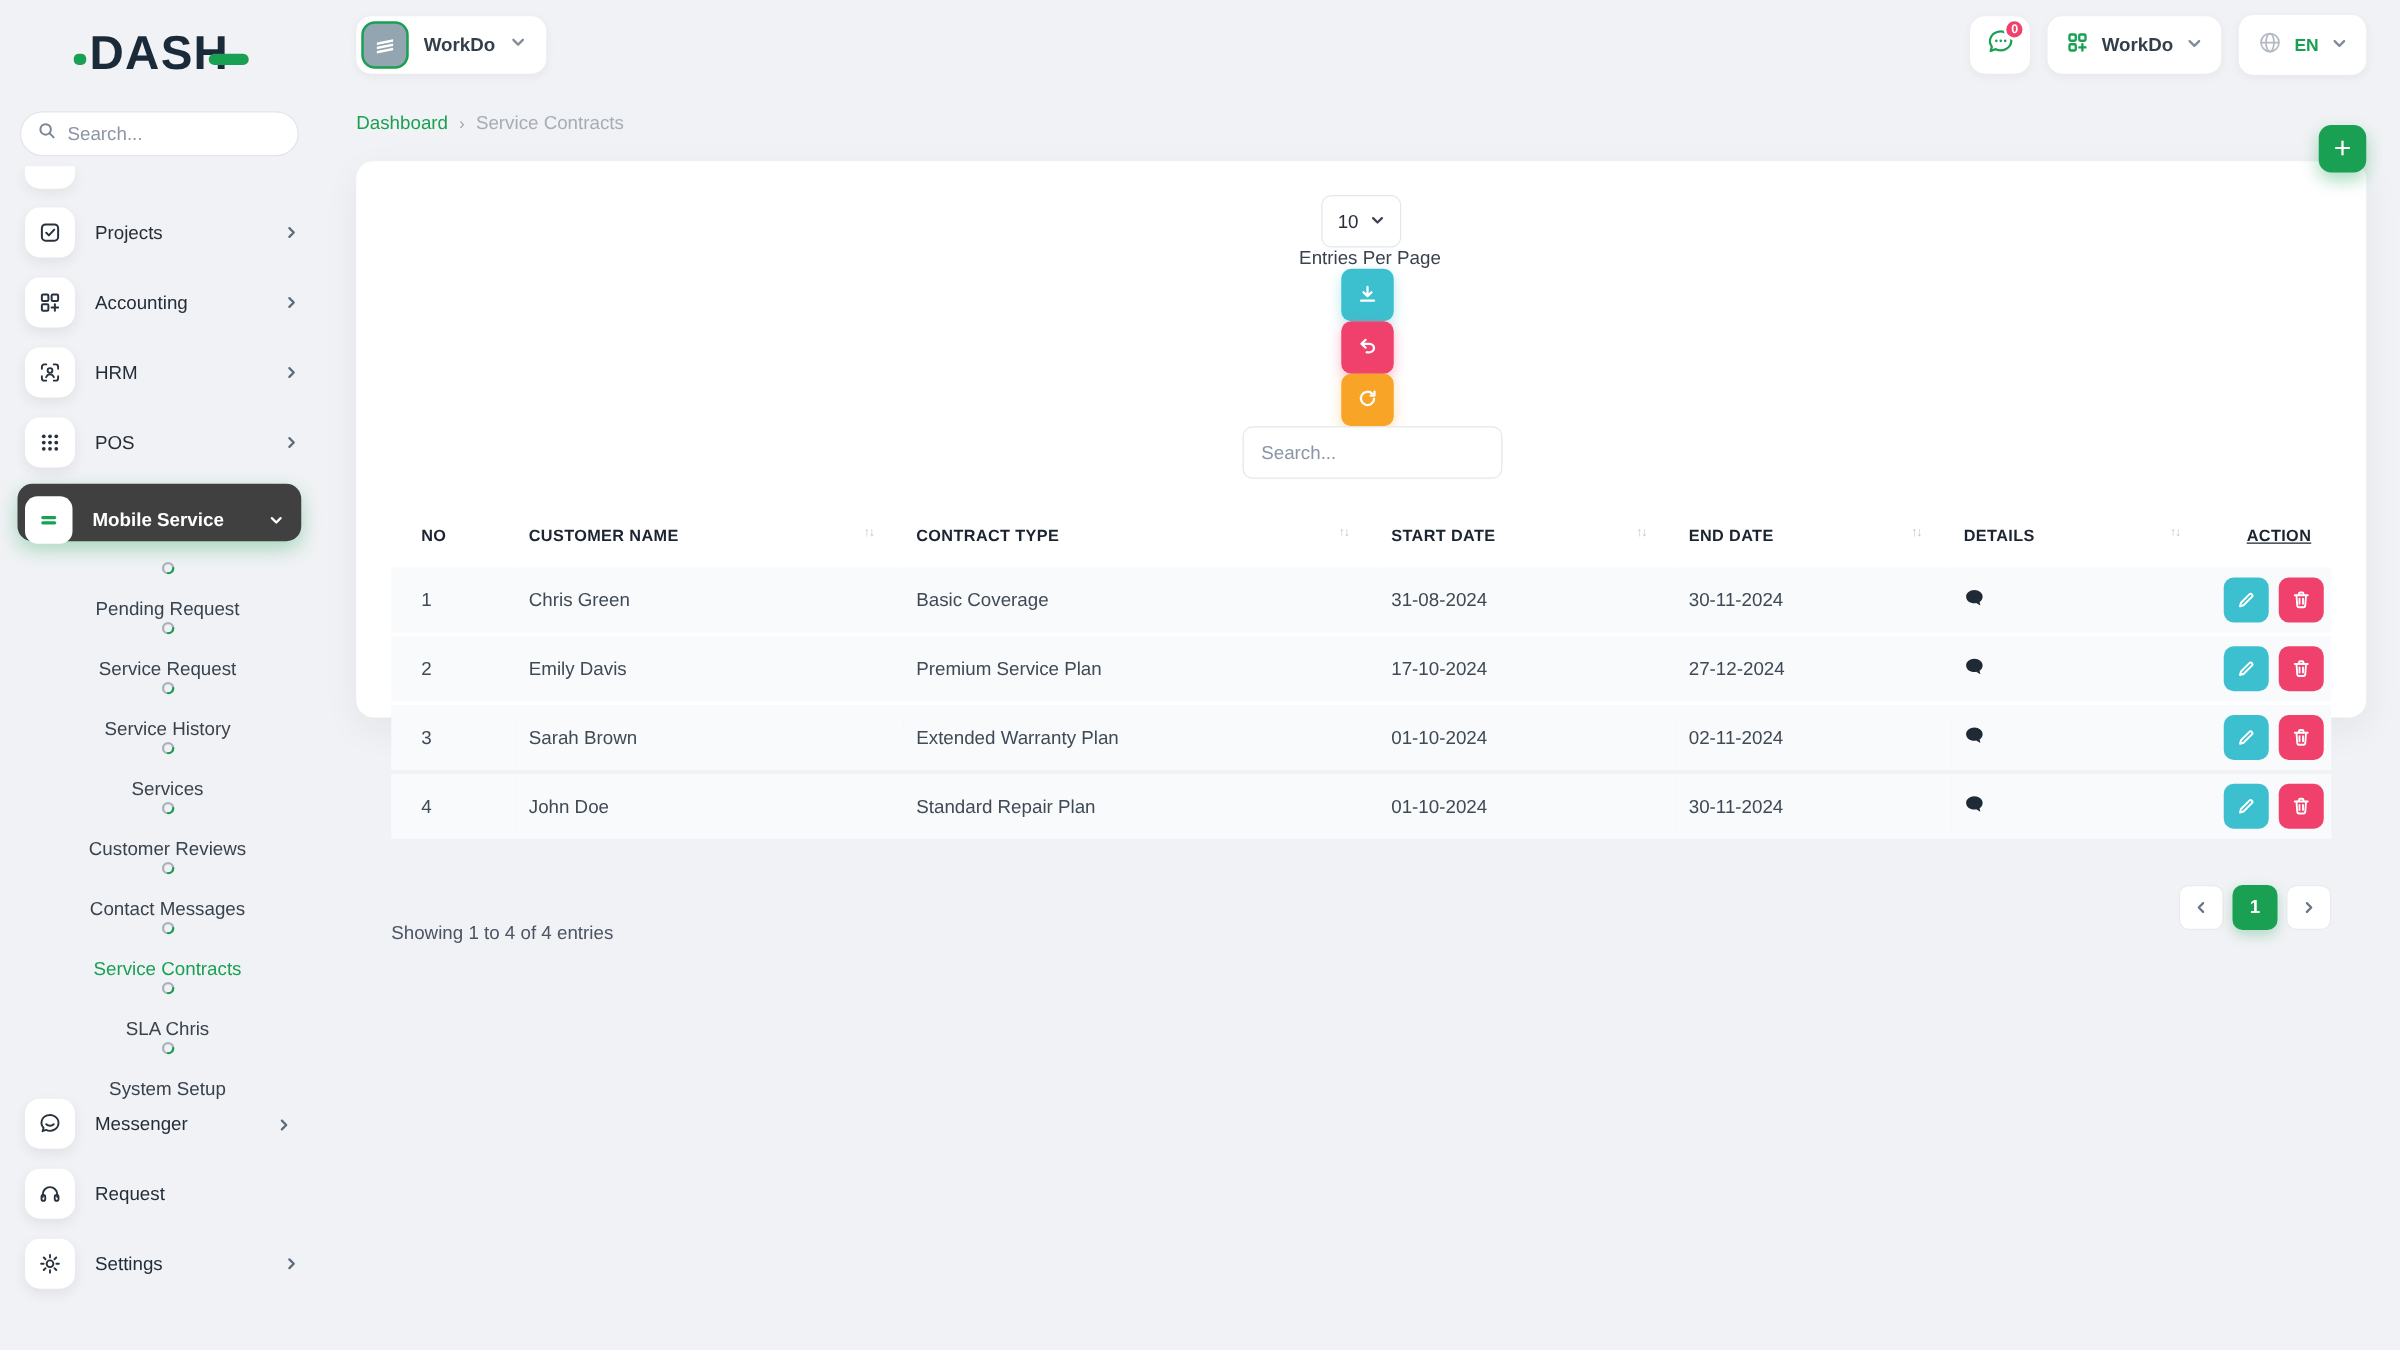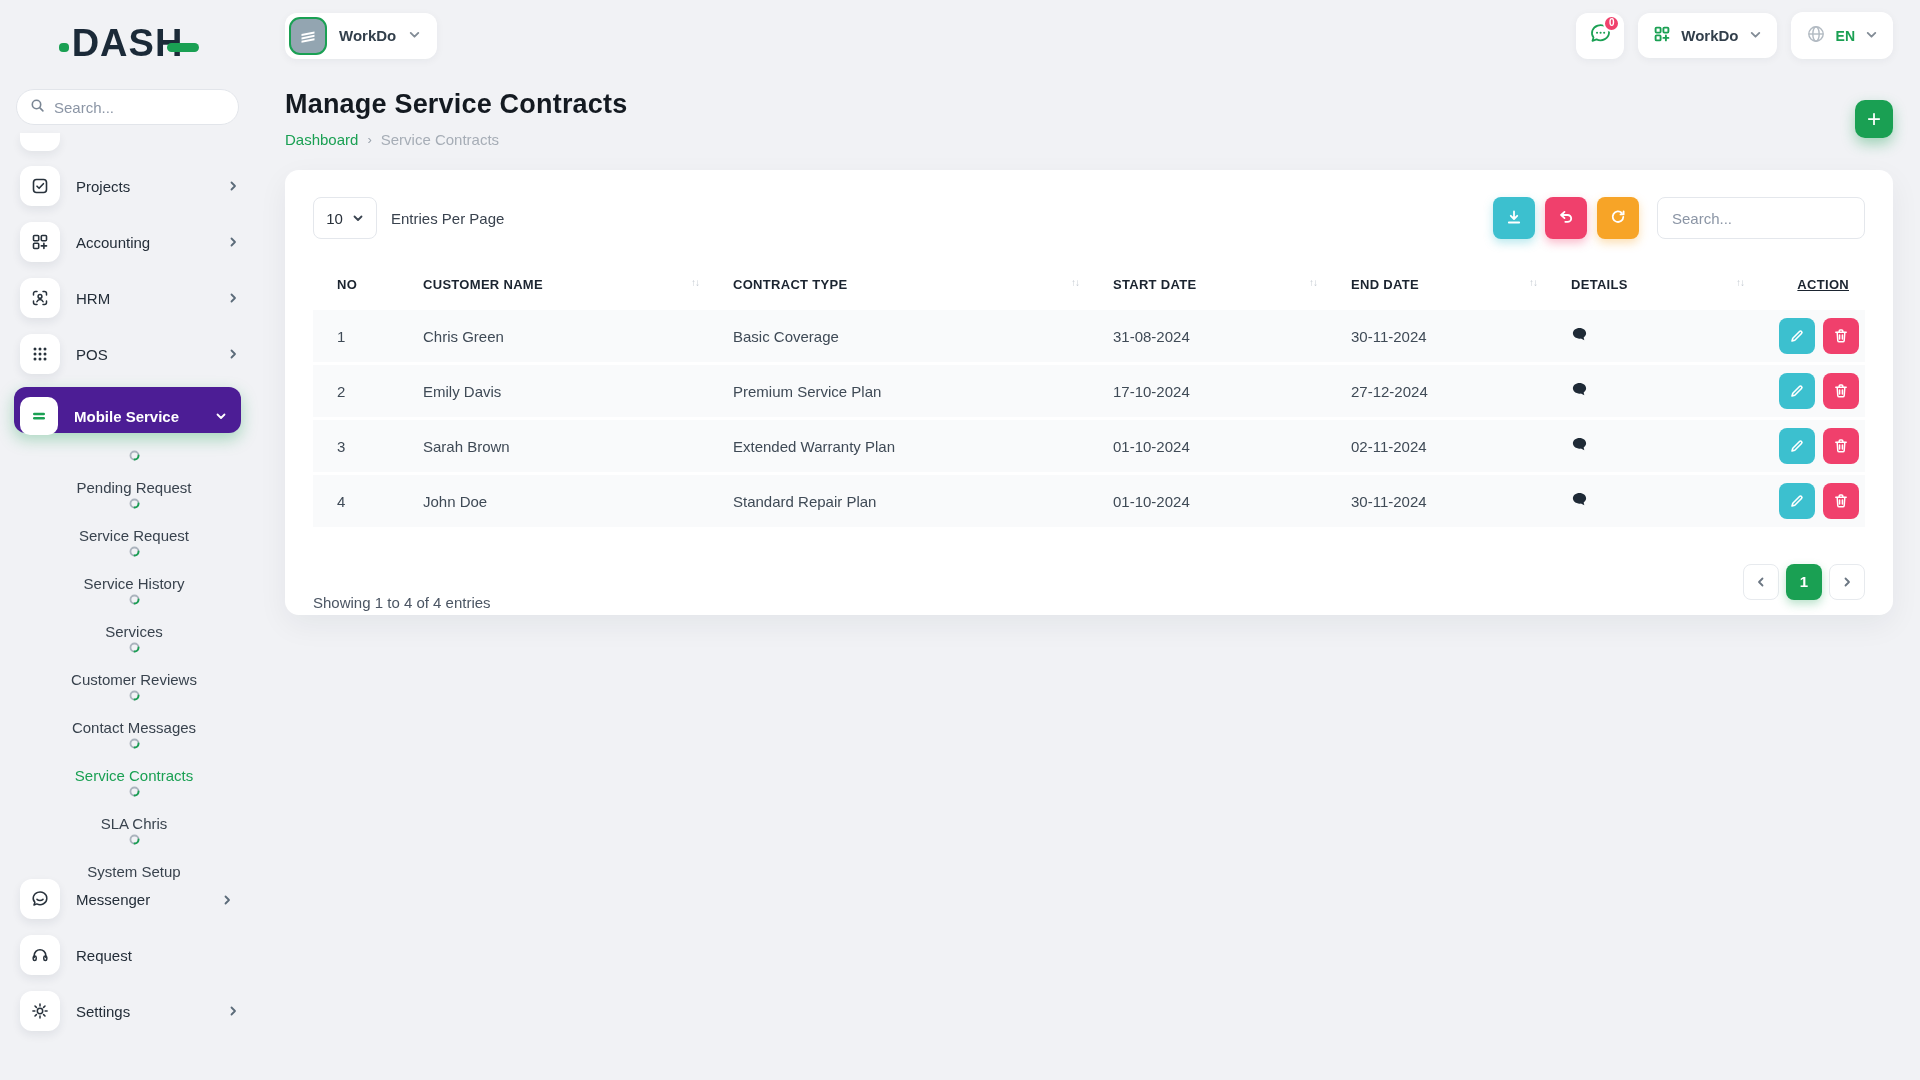--- a/index.html
+++ b/index.html
@@ -19,21 +19,21 @@
   .side-search input::placeholder { color:#8b95a5; }
 
   .menu { margin:8px 16px 0; }
   .cut-tile { width:40px; height:18px; background:#fff; border-radius:0 0 12px 12px; margin:0 0 15px 4px;
     box-shadow:0 4px 10px rgba(30,40,60,.07); }
   .m-item { display:flex; align-items:center; gap:16px; height:40px; margin-bottom:16px; cursor:pointer; }
   .tile { width:40px; height:40px; min-width:40px; background:#fff; border-radius:12px;
     box-shadow:0 4px 10px rgba(30,40,60,.08); display:grid; place-items:center; margin-left:4px; }
   .m-label { font-size:15px; font-weight:500; color:#242e39; }
   .m-chev { margin-left:auto; display:flex; }
-  .m-item.active { background:#4c1d95; border-radius:12px; height:46px; margin:-3px -2px 3px -2px; padding:12px 14px 0 2px;
+  .m-item.active { background:#404040; border-radius:12px; height:46px; margin:-3px -2px 3px -2px; padding:12px 14px 0 2px;
     box-shadow:0 6px 16px rgba(26,160,83,.35); }
   .m-item.active .tile { width:38px; height:38px; min-width:38px; border-radius:10px; box-shadow:none; }
   .m-item.active .m-label { color:#fff; font-weight:700; }
 
   .submenu { margin:14px 16px 0; }
   .s-item { display:flex; align-items:center; gap:14px; height:28px; margin-bottom:20px; padding-left:13px; cursor:pointer;flex-direction:column; }
   .s-label { font-size:15px; font-weight:500; color:#39434e; }
   .s-item.active .s-label { color:#1aa053; }
   .s-chev { margin-left:auto; padding-right:6px; display:flex; }
 
@@ -59,21 +59,21 @@
   .bc-home { color:#1aa053; cursor:pointer; }
   .bc-sep { color:#9aa3ad; font-size:13px; }
   .bc-cur { color:#a6adb6; }
 
   .add-btn { position:absolute; top:100px; right:27px; width:38px; height:38px; background:#1aa053; border:none; border-radius:10px;
     color:#fff; font-size:24px; font-weight:400; line-height:1; display:grid; place-items:center; cursor:pointer;
     box-shadow:0 6px 14px rgba(26,160,83,.38); }
 
   .card { margin-top:22px; background:#fff; border-radius:14px; padding:27px 28px; height:445px;
     box-shadow:0 10px 30px rgba(20,30,50,.06); }
-  .controls { display:flex; align-items:center; }
+  .controls { display:flex; align-items:center;flex-direction:column; }
   .pp-select { width:64px; height:42px; border:1px solid #e4e7ec; border-radius:8px; display:flex; align-items:center;
     justify-content:center; gap:9px; font-size:15px; color:#28303a; cursor:pointer; background:#fff; }
   .pp-label { margin-left:14px; font-size:15px; color:#39424e; }
   .spacer { flex:1; }
   .sq-btn { width:42px; height:42px; border:none; border-radius:8px; display:grid; place-items:center; cursor:pointer; margin-left:10px; }
   .sq-teal { background:#3cc0cf; box-shadow:0 4px 10px rgba(60,192,207,.35); }
   .sq-pink { background:#f0406c; box-shadow:0 4px 10px rgba(240,64,108,.35); }
   .sq-orange { background:#f7a427; box-shadow:0 4px 10px rgba(247,164,39,.35); }
   .tbl-search { margin-left:18px; width:208px; height:42px; border:1px solid #e4e7ec; border-radius:8px; padding:0 14px;
     font:15px "Liberation Sans",sans-serif; color:#4a5563; outline:none; }
@@ -385,21 +385,20 @@
         <span>
           <svg width="13" height="13" viewBox="0 0 12 12" fill="none" stroke="#828c96" stroke-width="1.7" stroke-linecap="round" stroke-linejoin="round">
               <path d="M2.5 4.5 6 8l3.5-3.5"></path>
             </svg>
         </span>
       </div>
     </div>
   </div>
 
   <div class="page-head">
-    <h1 class="page-title">Manage Service Contracts</h1>
     <div class="breadcrumb">
       <span class="bc-home">Dashboard</span>
       <span class="bc-sep">›</span>
       <span class="bc-cur">Service Contracts</span>
     </div>
   </div>
 
   <button class="add-btn">+</button>
 
   <section class="card">

